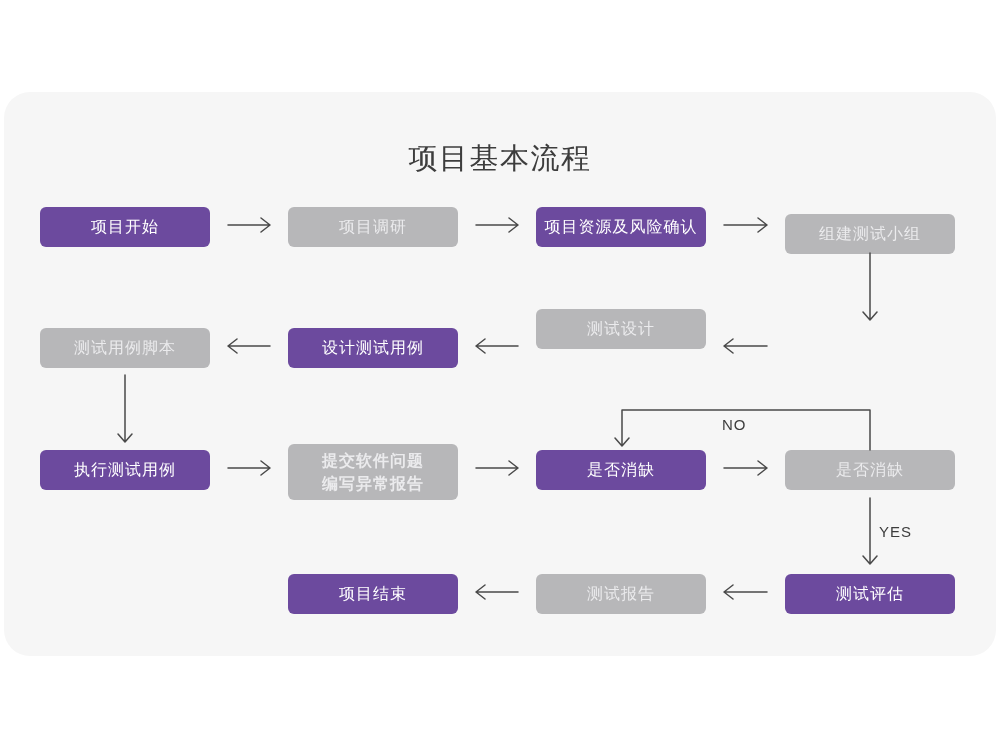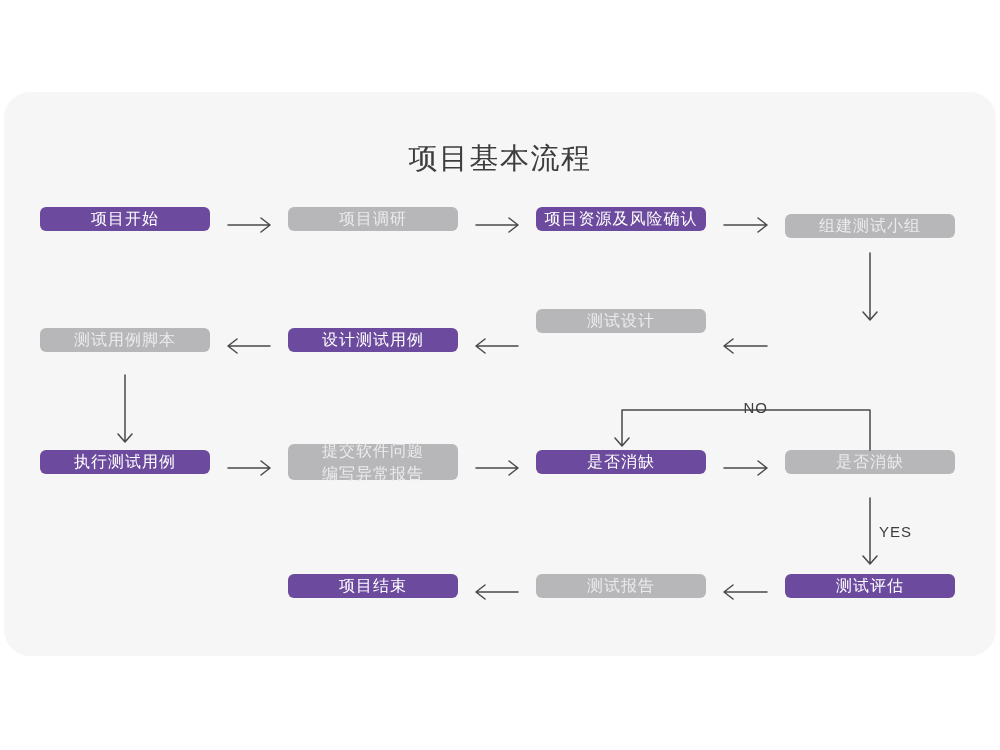--- a/index.html
+++ b/index.html
@@ -34,42 +34,43 @@
     text-align: center;
     font-size: 29px;
     font-weight: 500;
     letter-spacing: 1.5px;
     color: var(--title_text, #3d3d3d);
     margin: 0;
   }
   .node {
     position: absolute;
     width: 170px;
-    height: 24px;
+    height: 40px;
     border-radius: 6px;
     display: flex;
     align-items: center;
     justify-content: center;
     text-align: center;
     font-size: 16px;
     letter-spacing: 1px;
     white-space: pre-line;
     line-height: 1.45;
     box-sizing: border-box;
   }
   .node.purple {
     background: var(--purple, #6c4a9e);
     color: var(--node_text_purple, #ffffff);
   }
   .node.gray {
     background: var(--gray, #b7b7b9);
     color: var(--node_text_gray, #ebebed);
   }
   .node.tall {
-    height: 36px;
+    height: 56px;
+    font-weight: bold;
   }
   .edges {
     position: absolute;
     left: 0;
     top: 0;
     width: 1000px;
     height: 750px;
     pointer-events: none;
   }
   .edges path {
@@ -80,23 +81,23 @@
     stroke-linejoin: round;
   }
   .edge-label {
     position: absolute;
     font-size: 15px;
     letter-spacing: 1px;
     color: var(--title_text, #3d3d3d);
   }
   .edge-label.no {
     left: 722px;
-    top: 399px;
+    top: 416px;
     width: 46px;
-    text-align: right;
+    text-align: left;
   }
   .edge-label.yes {
     left: 879px;
     top: 523px;
   }
 </style>
 </head>
 <body>
 
 <div class="stage">

